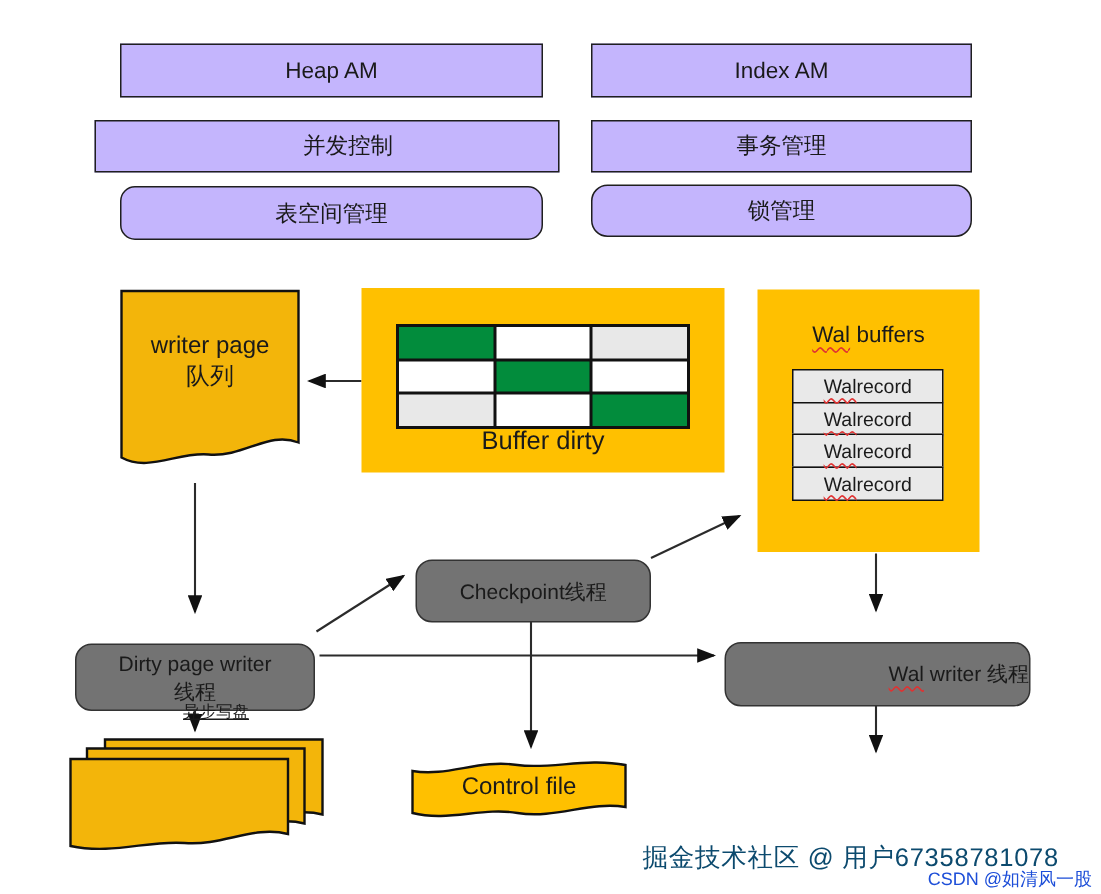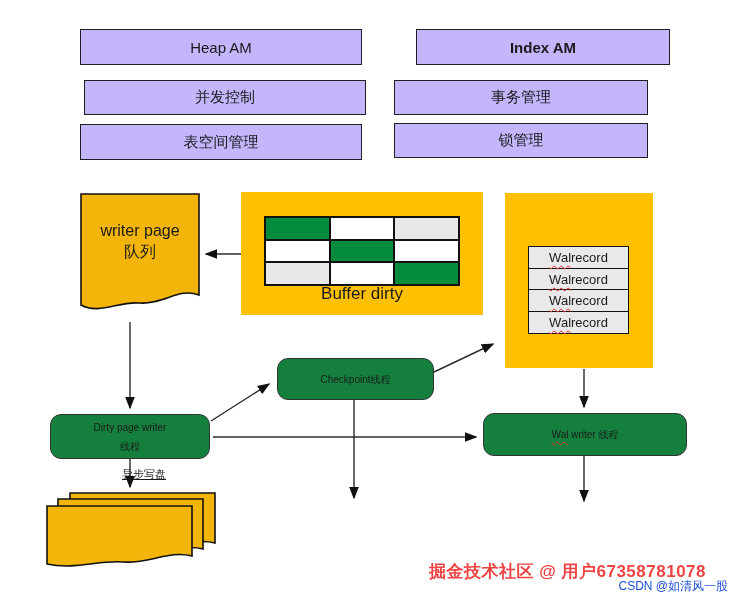--- a/index.html
+++ b/index.html
@@ -9,25 +9,25 @@
   }
   .arrows{position:absolute;left:0;top:0;width:734px;height:596px;pointer-events:none;}
 
   
   .module{
     position:absolute;background:#c4b5fd;border:1.5px solid #1f1f1f;
     display:flex;align-items:center;justify-content:center;
     font-size:15px;
   }
   .l1{left:80px;top:29px;width:280px;height:34px;}
-  .l2{left:84px;top:80px;width:280px;height:33px;}
-  .l3{left:80px;top:124px;width:280px;height:34px;}
-  .r1{left:416px;top:29px;width:252px;height:34px;font-weight:bold;}
+  .l2{left:63px;top:80px;width:280px;height:33px;padding-left:28px;}
+  .l3{left:80px;top:124px;width:280px;height:34px;border-radius:10px;}
+  .r1{left:394px;top:29px;width:252px;height:34px;}
   .r2{left:394px;top:80px;width:252px;height:33px;}
-  .r3{left:394px;top:123px;width:252px;height:33px;}
+  .r3{left:394px;top:123px;width:252px;height:33px;border-radius:11px;}
 
   
   .dirty-doc{position:absolute;left:79px;top:192px;width:122px;height:130px;}
   .dirty-doc svg{position:absolute;left:0;top:0;}
   .doc-label{position:absolute;left:0;top:28px;width:100%;text-align:center;
     font-size:16px;line-height:21px;}
 
   
   .buffer-pool{position:absolute;left:241px;top:192px;width:242px;height:123px;
     background:var(--panel-yellow);}
@@ -39,43 +39,43 @@
   
   .wal-buffers{position:absolute;left:505px;top:193px;width:148px;height:175px;
     background:var(--panel-yellow);}
   .wb-title{position:absolute;left:0;top:22px;width:100%;text-align:center;font-size:15px;}
   .wb-records{position:absolute;left:23px;top:53px;width:101px;}
   .record{height:21px;background:var(--record-gray);border:1.5px solid #111;margin-top:-1.5px;
     display:flex;align-items:center;justify-content:center;font-size:13px;}
   .record:first-child{margin-top:0;}
 
   
-  .proc{position:absolute;background:#15803d;border:1.5px solid #333;border-radius:11px;
+  .proc{position:absolute;background:#737373;border:1.5px solid #333;border-radius:11px;
     display:flex;flex-direction:column;align-items:center;justify-content:center;
-    font-size:10px;line-height:19px;text-align:center;}
+    font-size:14px;line-height:19px;text-align:center;margin-top:15px;}
   .checkpoint{left:277px;top:358px;width:155px;height:40px;}
   .dpwriter{left:50px;top:414px;width:158px;height:43px;}
-  .walwriter{left:483px;top:413px;width:202px;height:41px;}
+  .walwriter{left:483px;top:413px;width:202px;height:41px;align-items:flex-end;}
 
   .async-label{position:absolute;left:122px;top:467px;font-size:11px;text-decoration:underline;}
 
   
   .doc-stack{position:absolute;left:46px;top:492px;width:172px;height:80px;}
   .tape{position:absolute;}
   .tape svg{position:absolute;left:0;top:0;}
   .tape-label{position:absolute;left:0;top:13px;width:100%;text-align:center;font-size:16px;}
   .controlfile{left:273px;top:503px;width:146px;height:48px;}
   .walfile{left:502px;top:507px;width:144px;height:46px;}
 
   .flag{text-decoration:underline;text-decoration-style:wavy;
     text-decoration-color:var(--squiggle-red);text-decoration-thickness:1px;
     text-underline-offset:3px;}
 
-  .wm1{position:absolute;right:28px;top:560px;font-size:17px;font-weight:700;
-    color:#ef4444;text-shadow:1px 1px 0 #ffffff;letter-spacing:.5px;}
+  .wm1{position:absolute;right:28px;top:560px;font-size:17px;font-weight:400;
+    color:#0c4a6e;text-shadow:1px 1px 0 #ffffff;letter-spacing:.5px;}
   .wm2{position:absolute;right:6px;top:578px;font-size:12px;color:#1d4ed8;
     text-shadow:1px 1px 0 #ffffff;}
 </style>
 </head>
 <body>
 
 <div class="canvas">
 
   <svg class="arrows" viewBox="0 0 734 596" xmlns="http://www.w3.org/2000/svg">
     <defs>
@@ -122,20 +122,21 @@
       <div class="cell" style="background: rgb(2, 140, 60);"></div>
       <div class="cell" style="background: rgb(255, 255, 255);"></div>
       <div class="cell" style="background: rgb(232, 232, 232);"></div>
       <div class="cell" style="background: rgb(255, 255, 255);"></div>
       <div class="cell" style="background: rgb(2, 140, 60);"></div>
     </div>
     <div class="bp-label">Buffer dirty</div>
   </div>
 
   <div class="wal-buffers">
+    <div class="wb-title"><span class="flag">Wal</span><span> buffers</span></div>
     <div class="wb-records">
       <div class="record">
           <span class="flag">Wal</span>
           <span> record</span>
         </div>
       <div class="record">
           <span class="flag">Wal</span>
           <span> record</span>
         </div>
       <div class="record">
@@ -165,18 +166,24 @@
   <div class="doc-stack">
     <svg width="172" height="80" viewBox="0 0 172 80">
       <g fill="var(--doc-yellow)" stroke="#111" stroke-width="1.6">
         <path transform="translate(24,1)" d="M0 0 H145 V50 C122 44 102 58 76 56 C52 54 28 64 0 58 Z"></path>
         <path transform="translate(12,7)" d="M0 0 H145 V50 C122 44 102 58 76 56 C52 54 28 64 0 58 Z"></path>
         <path transform="translate(1,14)" d="M0 0 H145 V50 C122 44 102 58 76 56 C52 54 28 64 0 58 Z"></path>
       </g>
     </svg>
   </div>
 
+  <div class="tape controlfile">
+    <svg width="146" height="48" viewBox="0 0 146 48">
+      <path d="M2 11 C26 15 46 3 72 7 C94 10 118 2 144 7 L144 35 C120 31 98 43 72 39 C48 35 26 45 2 39 Z" fill="var(--panel-yellow)" stroke="#111" stroke-width="1.6"></path>
+    </svg>
+    <div class="tape-label">Control file</div>
+  </div>
 
 
   <div class="wm1">掘金技术社区 @ 用户67358781078</div>
   <div class="wm2">CSDN @如清风一股</div>
 
 </div>
 
 </body></html>

